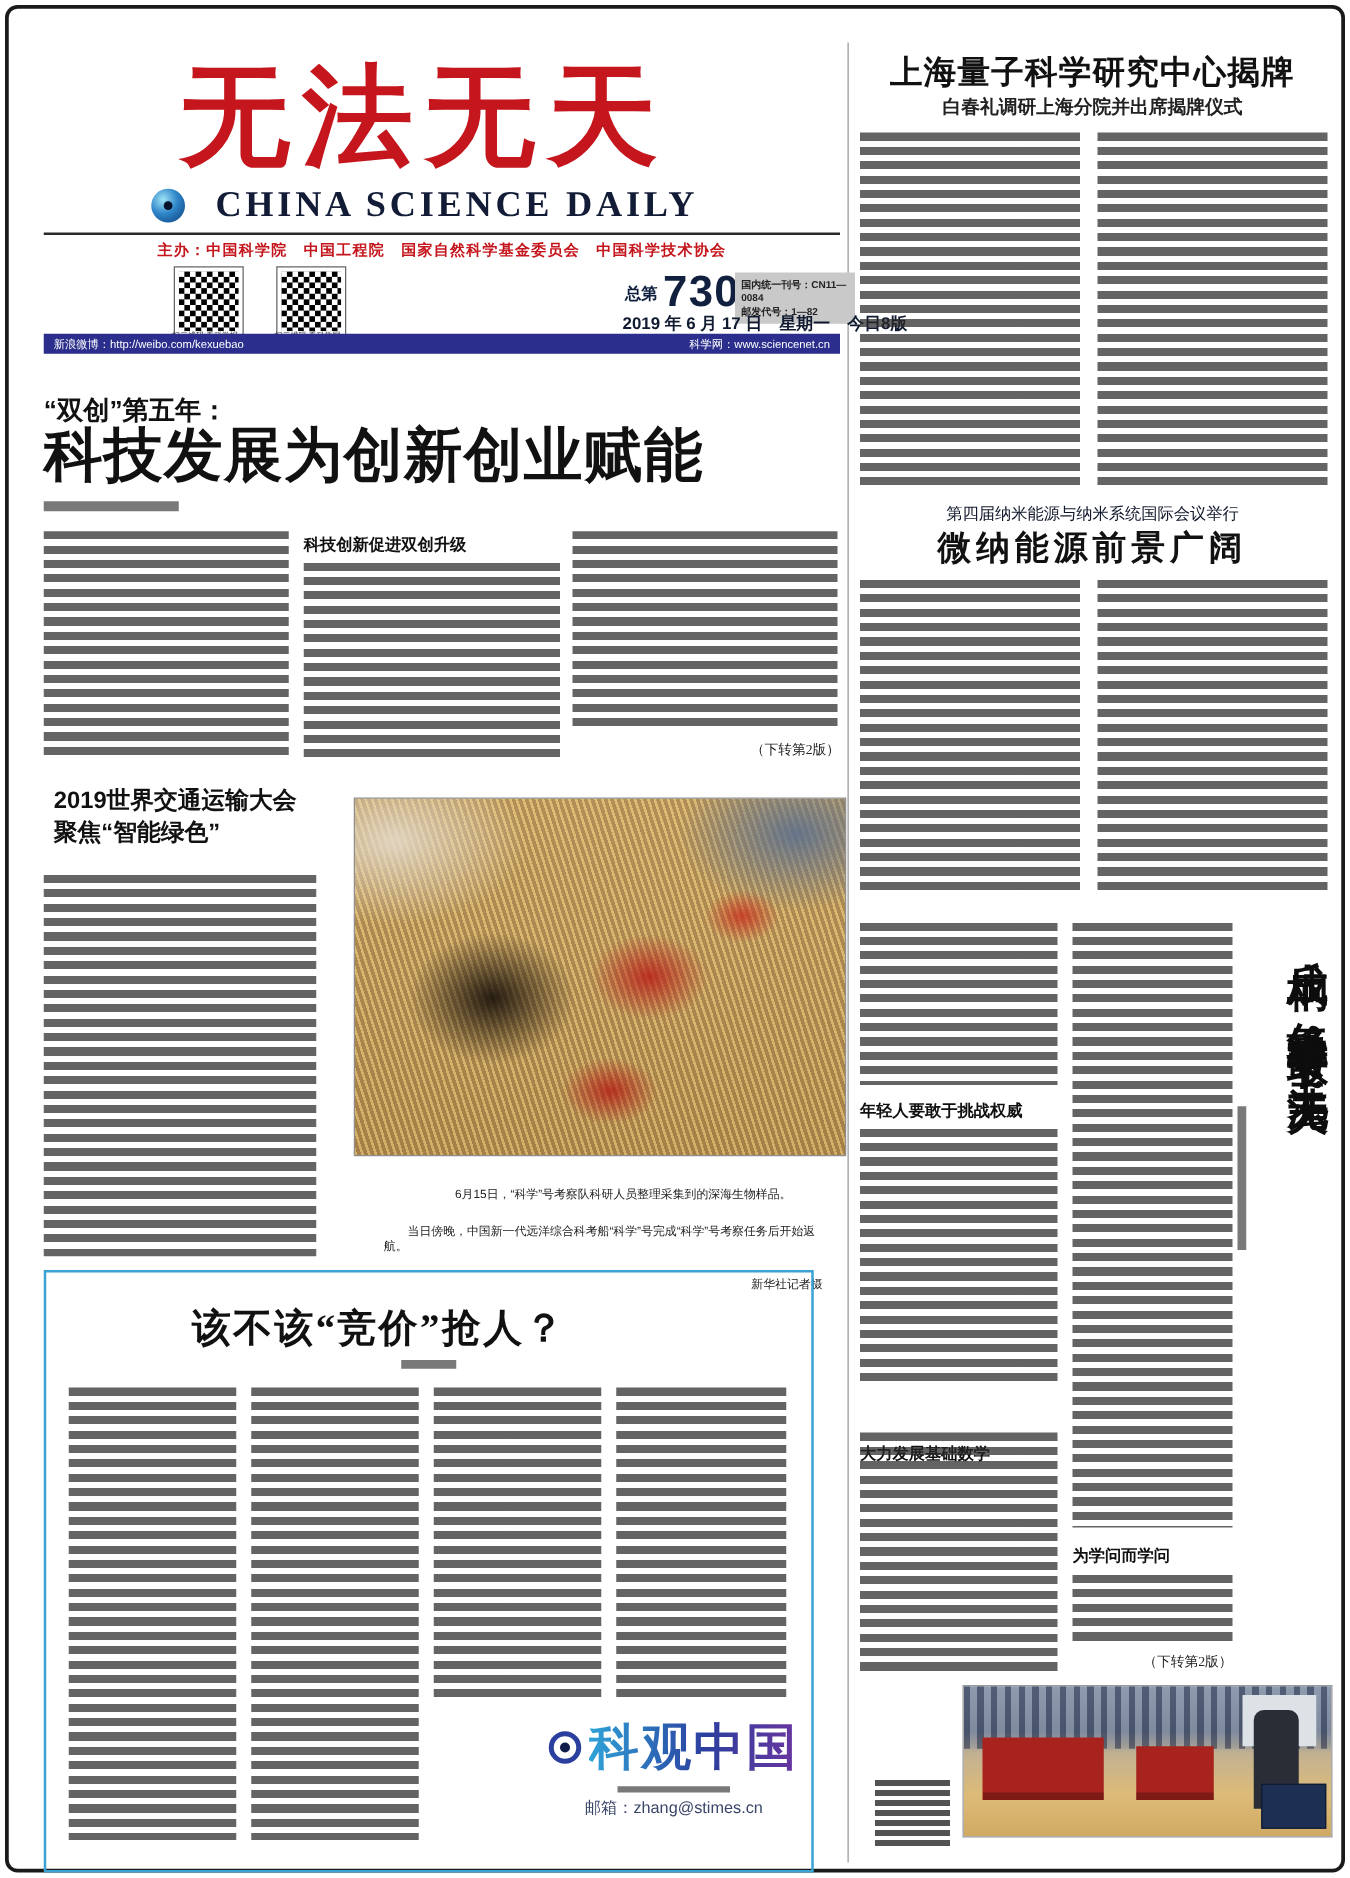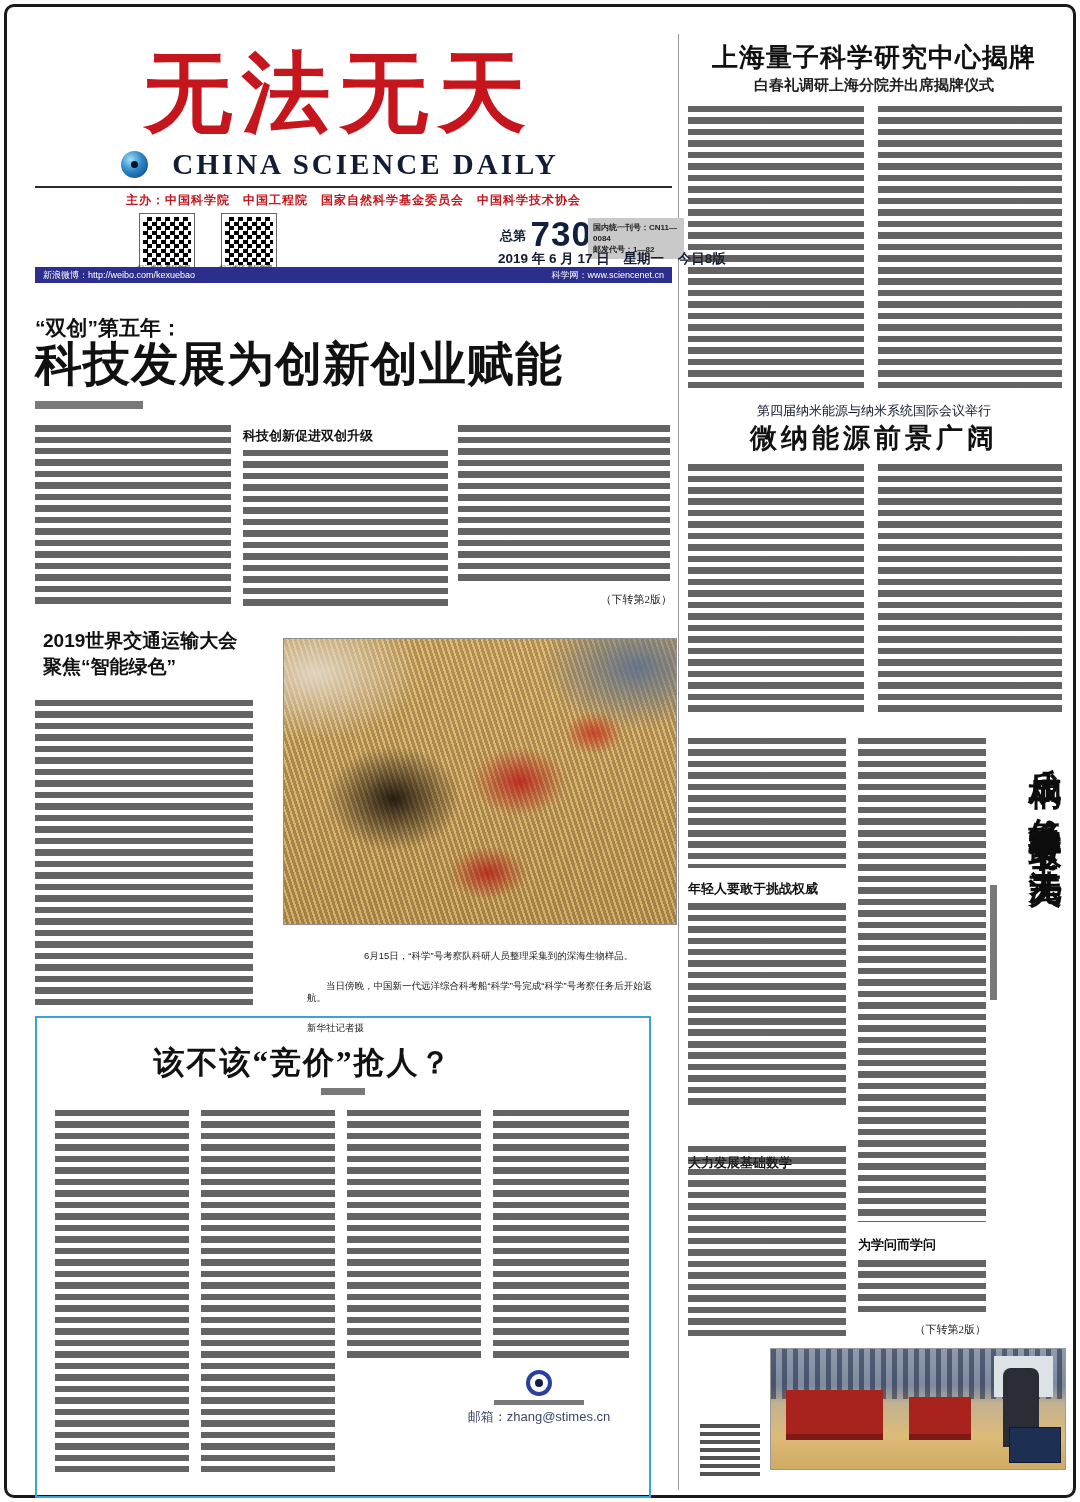--- a/index.html
+++ b/index.html
@@ -132,33 +132,34 @@
 <div class="abs h-transport" style="left:43px;top:628px;width:230px;">
   <div>2019世界交通运输大会</div>
   <div>聚焦“智能绿色”</div>
 </div>
 <div class="abs greek" style="left:35px;top:700px;width:218px;height:305px;"></div>
 
 <div class="abs photo1" style="left:283px;top:638px;width:392px;height:285px;"></div>
 <div class="abs caption" style="left:290px;top:933px;width:385px;">
   <p style="text-indent:6em;">6月15日，“科学”号考察队科研人员整理采集到的深海生物样品。</p>
   <p style="text-indent:2em;">当日傍晚，中国新一代远洋综合科考船“科学”号完成“科学”号考察任务后开始返航。</p>
-  <p style="">新华社记者摄</p>
+  <p style="text-align:right;">新华社记者摄</p>
 </div>
 
 <div class="abs bidbox" style="left:35px;top:1016px;width:612px;height:478px;">
   <div class="abs h-bid h-serif" style="left:0;top:24px;width:532px;">该不该“竞价”抢人？</div>
   <div class="abs byline-bar" style="left:284px;top:70px;width:44px;height:7px;"></div>
   <div class="abs greek" style="left:18px;top:92px;width:134px;height:362px;"></div>
   <div class="abs greek" style="left:164px;top:92px;width:134px;height:362px;"></div>
   <div class="abs greek" style="left:310px;top:92px;width:134px;height:252px;"></div>
   <div class="abs greek" style="left:456px;top:92px;width:136px;height:252px;"></div>
   <div class="abs" style="left:402px;top:352px;width:200px;text-align:center;">
     <div style="display:flex;align-items:center;justify-content:center;gap:6px;">
       <span class="kgzg-icon"></span>
+      <span class="kgzg">科观中国</span>
     </div>
     <div class="byline-bar" style="width:90px;height:5px;margin:4px auto 3px;"></div>
     <div class="kgzg-mail">邮箱：zhang@stimes.cn</div>
   </div>
 </div>
 
 <div class="abs h-quantum h-serif" style="left:686px;top:40px;width:376px;">上海量子科学研究中心揭牌</div>
 <div class="abs deck" style="left:686px;top:76px;width:376px;">白春礼调研上海分院并出席揭牌仪式</div>
 <div class="abs greek" style="left:688px;top:106px;width:176px;height:282px;"></div>
 <div class="abs greek" style="left:878px;top:106px;width:184px;height:282px;"></div>

